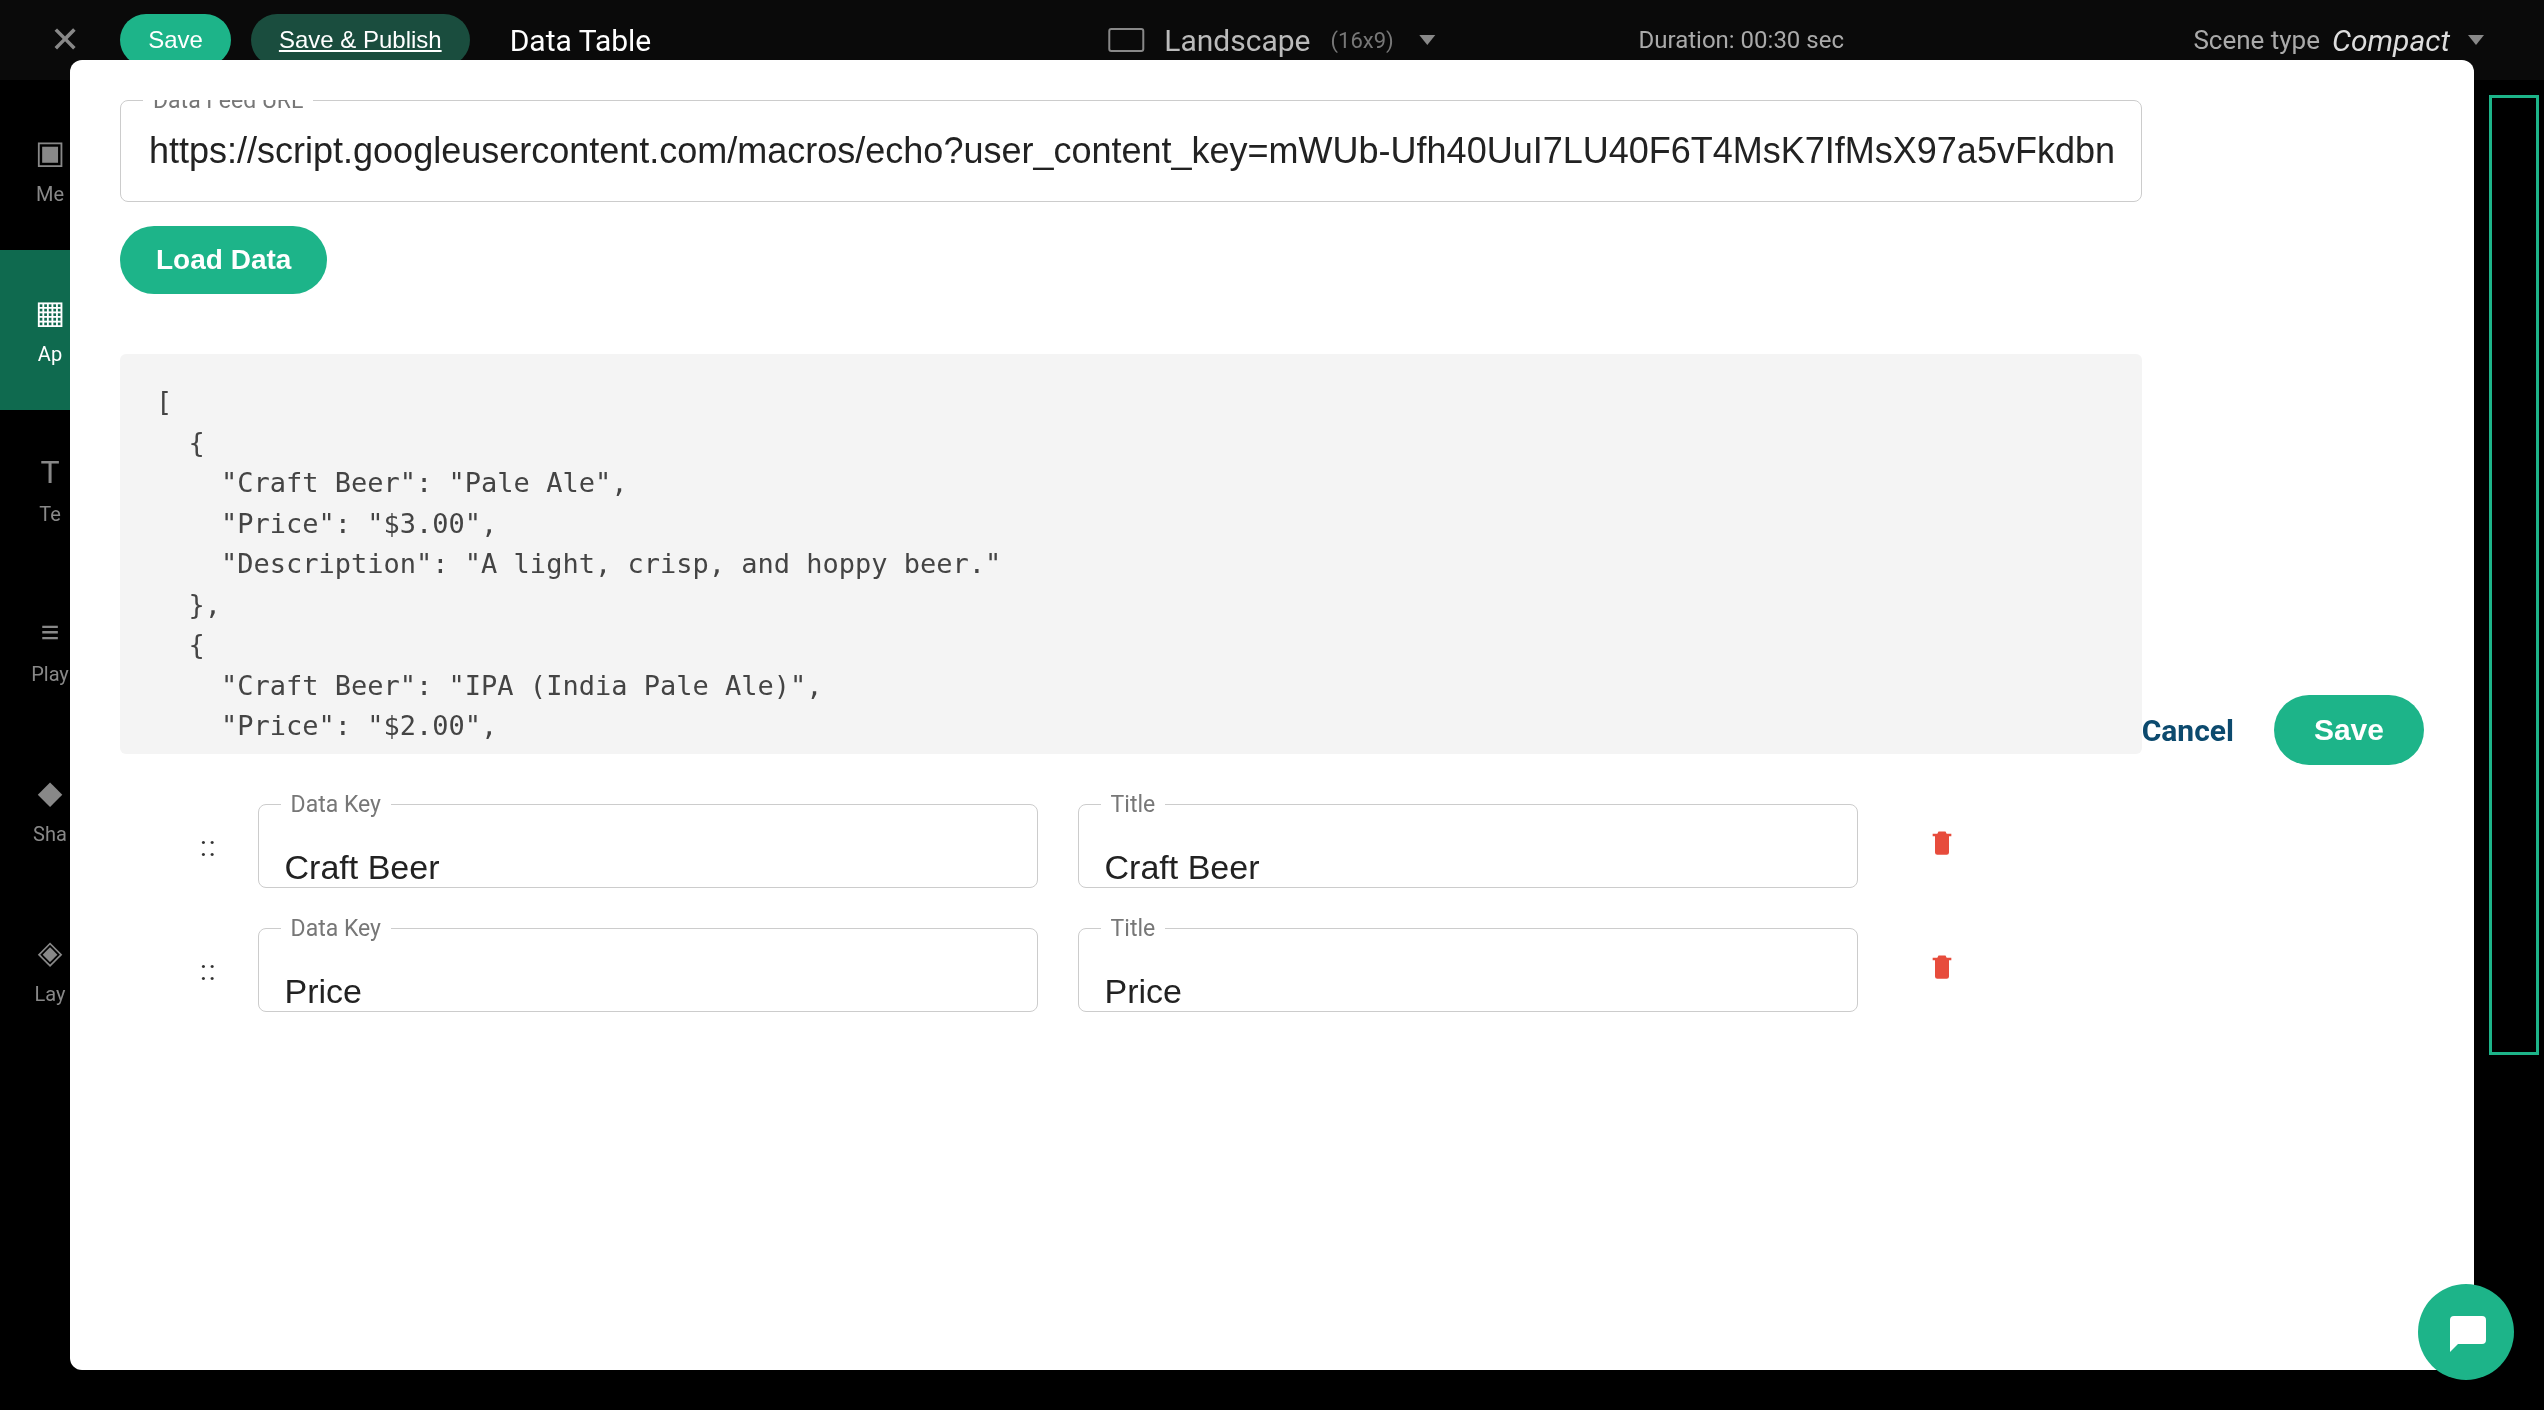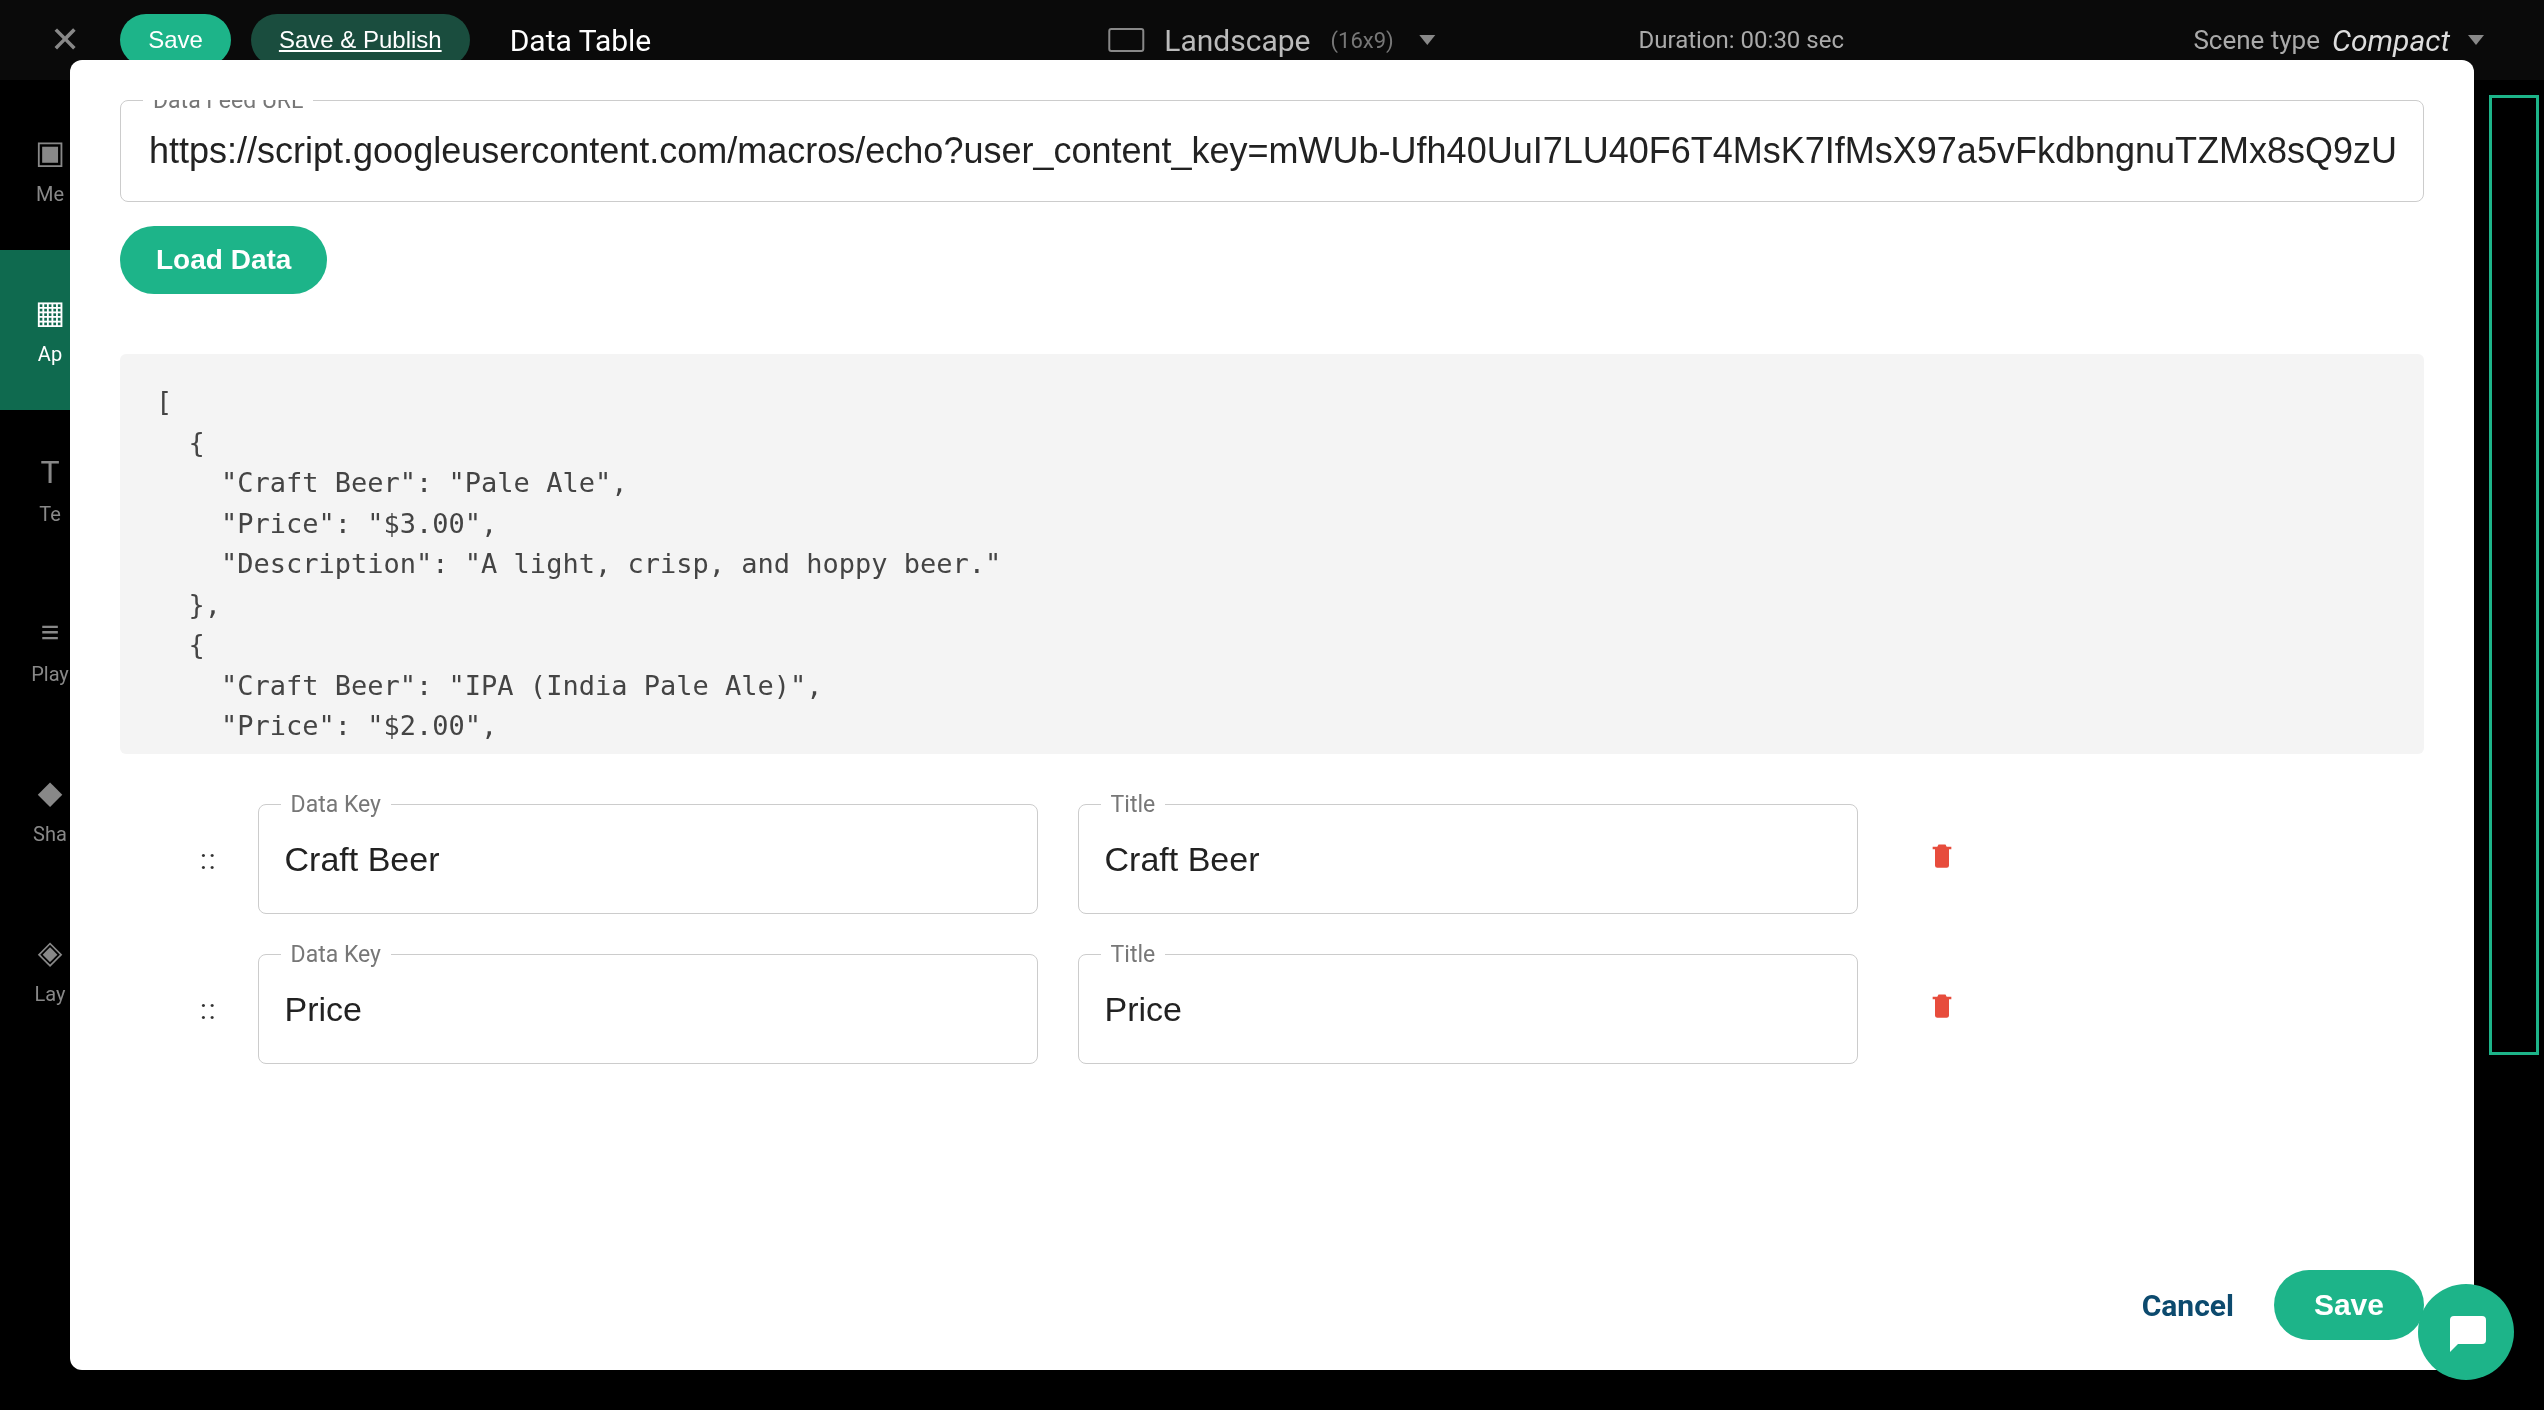--- a/index.html
+++ b/index.html
@@ -170,21 +170,21 @@
       position: absolute;
       top: 60px;
       left: 70px;
       right: 70px;
       bottom: 40px;
       background: #fff;
       border-radius: 12px;
       z-index: 10;
       padding: 40px 50px 30px 50px;
       display: flex;
-      flex-direction: column;
+      flex-direction: row;
       overflow: hidden;
     }
 
     .modal-body {
       flex: 1;
       overflow: hidden;
     }
 
     .field-outer {
       position: relative;
@@ -268,23 +268,23 @@
       letter-spacing: 2px;
       cursor: grab;
       user-select: none;
     }
 
     .col-field {
       position: relative;
       border: 1px solid #ccc;
       border-radius: 8px;
       width: 780px;
-      height: 110px;
-      display: flex;
-      align-items: center;
+      height: 84px;
+      display: flex;
+      align-items: flex-end;
       padding: 0 26px;
     }
 
     .col-field input {
       border: none;
       outline: none;
       width: 100%;
       font-size: 34px;
       color: #222;
       background: transparent;

